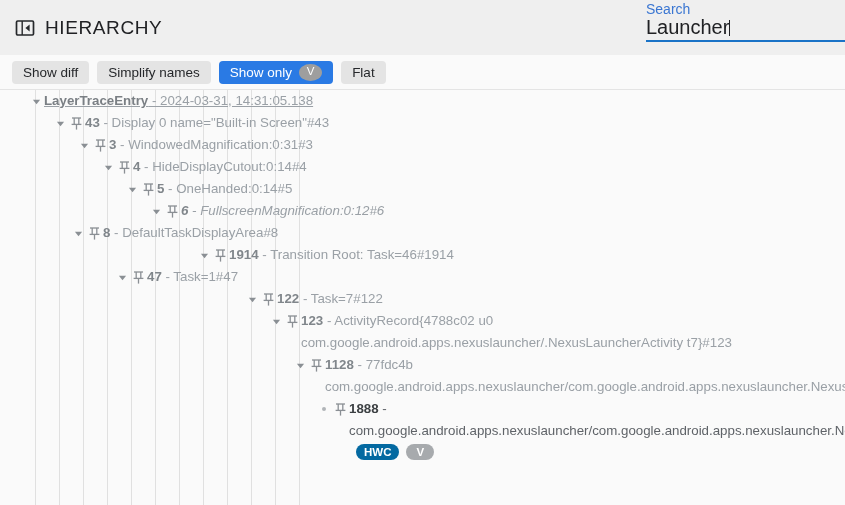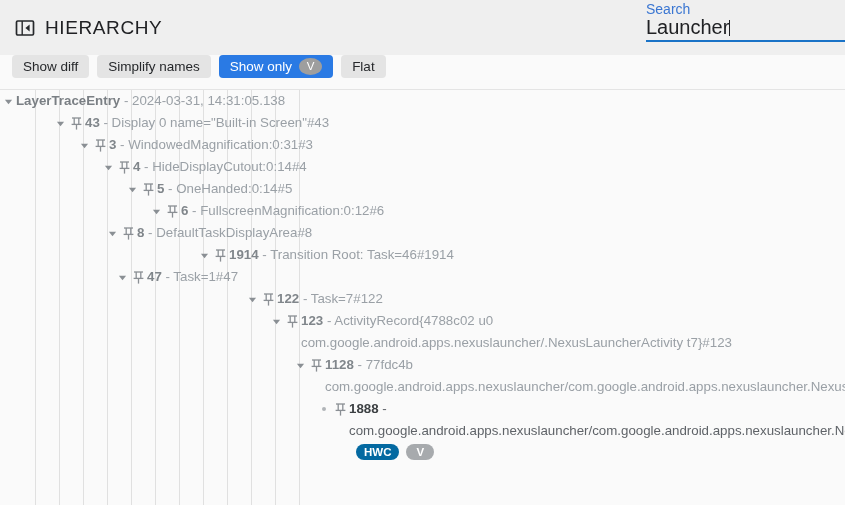--- a/index.html
+++ b/index.html
@@ -63,20 +63,21 @@
     height: 2px;
     background: #1a73c7;
     width: 100%;
   }
 
   
   .toolbar {
     height: 35px;
     background: #fafafa;
     display: flex;
+    align-items: center;
     gap: 8px;
     padding: 0 12px;
     border-bottom: 1px solid #e4e4e4;
   }
   .btn {
     height: 23px;
     border-radius: 4px;
     background: #e4e4e4;
     color: #26282b;
     font-size: 13.5px;
@@ -225,21 +226,21 @@
     <div class="guide" style="left: 83px;"></div>
     <div class="guide" style="left: 107px;"></div>
     <div class="guide" style="left: 131px;"></div>
     <div class="guide" style="left: 155px;"></div>
     <div class="guide" style="left: 179px;"></div>
     <div class="guide" style="left: 203px;"></div>
     <div class="guide" style="left: 227px;"></div>
     <div class="guide" style="left: 251px;"></div>
     <div class="guide" style="left: 275px;"></div>
     <div class="guide" style="left: 299px;"></div>
-    <div class="node root" style="position: relative;">
+    <div class="node root" style="padding-left: 28px; position: relative; text-decoration: underline;">
       <div class="node-row">
         <span class="toggle">
           <svg width="9" height="9" viewBox="0 0 10 10">
             <path d="M1 3 L9 3 L5 8 Z" fill="#8a8f94"></path>
           </svg>
         </span>
         <span class="label-wrap"><span class="nname">LayerTraceEntry</span><span class="ndesc"> - 2024-03-31, 14:31:05.138</span></span>
       </div>
     </div>
     <div class="node" style="padding-left: 52px; position: relative;">
@@ -311,40 +312,40 @@
             <line x1="1" y1="1" x2="10" y2="1" stroke="#8a8f94" stroke-width="1.3"></line>
             <line x1="3.2" y1="1" x2="3.2" y2="7" stroke="#8a8f94" stroke-width="1.3"></line>
             <line x1="7.8" y1="1" x2="7.8" y2="7" stroke="#8a8f94" stroke-width="1.3"></line>
             <line x1="0.6" y1="7.4" x2="10.4" y2="7.4" stroke="#8a8f94" stroke-width="1.3"></line>
             <line x1="5.5" y1="7.4" x2="5.5" y2="12.6" stroke="#8a8f94" stroke-width="1.3"></line>
           </svg>
         </span>
         <span class="label-wrap"><span class="nname">5</span><span class="ndesc"> - OneHanded:0:14#5</span></span>
       </div>
     </div>
-    <div class="node" style="padding-left: 148px; position: relative;">
+    <div class="node" style="padding-left: 148px; position: relative; font-style: italic;">
       <div class="node-row">
         <span class="toggle">
           <svg width="9" height="9" viewBox="0 0 10 10">
             <path d="M1 3 L9 3 L5 8 Z" fill="#8a8f94"></path>
           </svg>
         </span>
         <span class="pin">
           <svg width="11" height="13" viewBox="0 0 11 13">
             <line x1="1" y1="1" x2="10" y2="1" stroke="#8a8f94" stroke-width="1.3"></line>
             <line x1="3.2" y1="1" x2="3.2" y2="7" stroke="#8a8f94" stroke-width="1.3"></line>
             <line x1="7.8" y1="1" x2="7.8" y2="7" stroke="#8a8f94" stroke-width="1.3"></line>
             <line x1="0.6" y1="7.4" x2="10.4" y2="7.4" stroke="#8a8f94" stroke-width="1.3"></line>
             <line x1="5.5" y1="7.4" x2="5.5" y2="12.6" stroke="#8a8f94" stroke-width="1.3"></line>
           </svg>
         </span>
         <span class="label-wrap"><span class="nname">6</span><span class="ndesc"> - FullscreenMagnification:0:12#6</span></span>
       </div>
     </div>
-    <div class="node" style="padding-left: 104px; position: relative;">
+    <div class="node" style="padding-left: 70px; position: relative;">
       <div class="node-row">
         <span class="toggle">
           <svg width="9" height="9" viewBox="0 0 10 10">
             <path d="M1 3 L9 3 L5 8 Z" fill="#8a8f94"></path>
           </svg>
         </span>
         <span class="pin">
           <svg width="11" height="13" viewBox="0 0 11 13">
             <line x1="1" y1="1" x2="10" y2="1" stroke="#8a8f94" stroke-width="1.3"></line>
             <line x1="3.2" y1="1" x2="3.2" y2="7" stroke="#8a8f94" stroke-width="1.3"></line>

